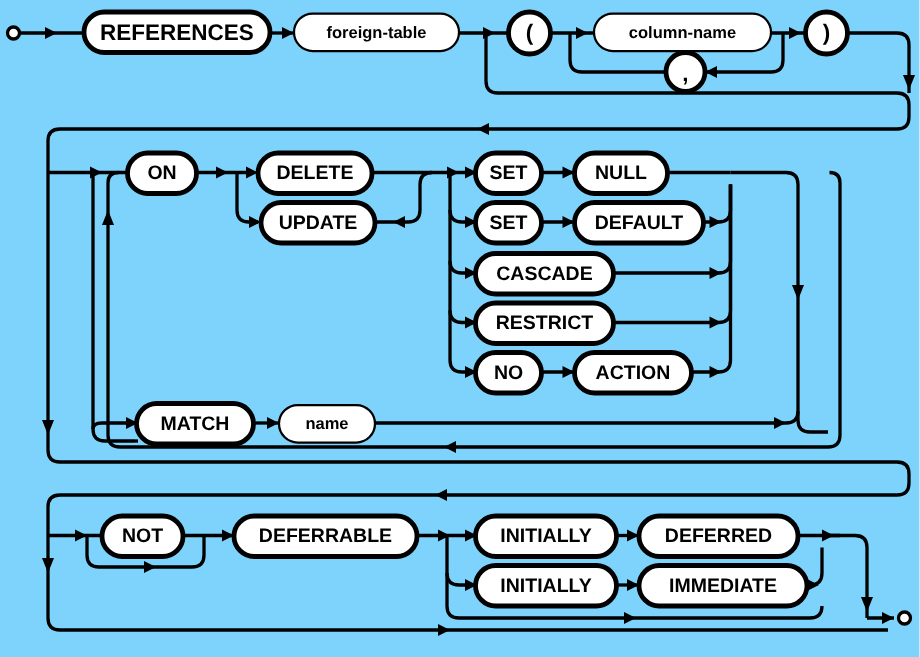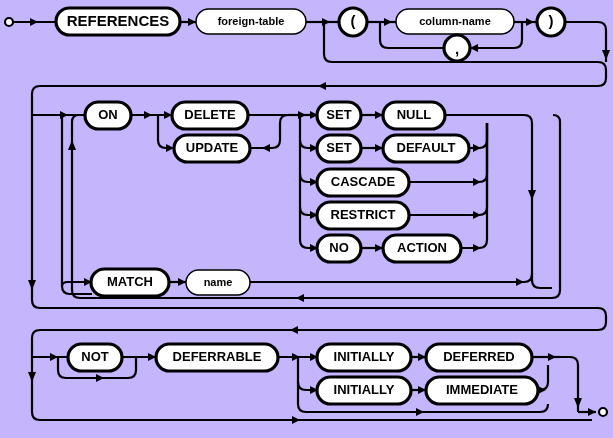--- a/index.html
+++ b/index.html
@@ -10,21 +10,21 @@
   body {
     width: 613px;
     height: 438px;
     font-family: "Liberation Sans", sans-serif;
   }
   #diagram-root {
     position: relative;
     width: 613px;
     height: 438px;
     overflow: hidden;
-    background: #c4b5fd;
+    background: #7dd3fc;
   }
   svg#railroad {
     display: block;
     width: 613px;
     height: 438px;
   }
   .rail {
     fill: none;
     stroke: #000000;
     stroke-width: 2.2;

